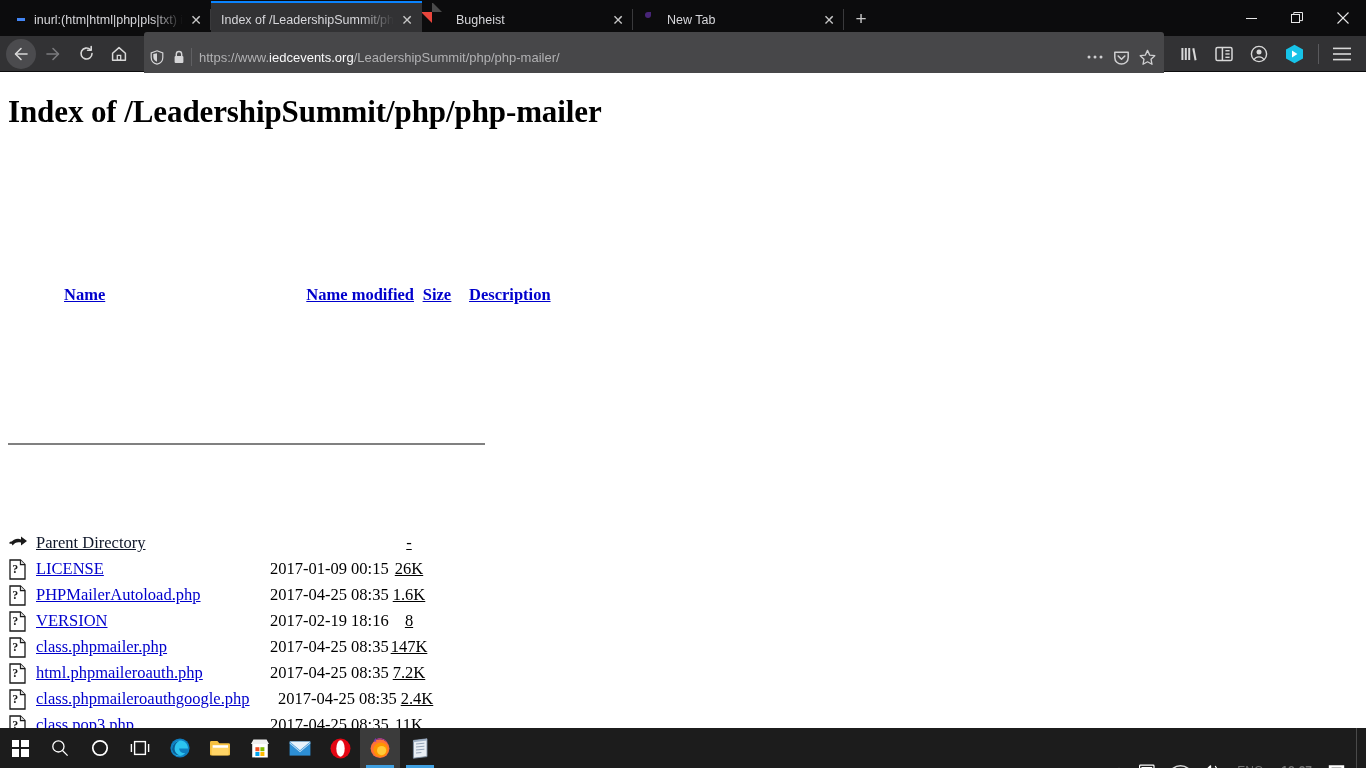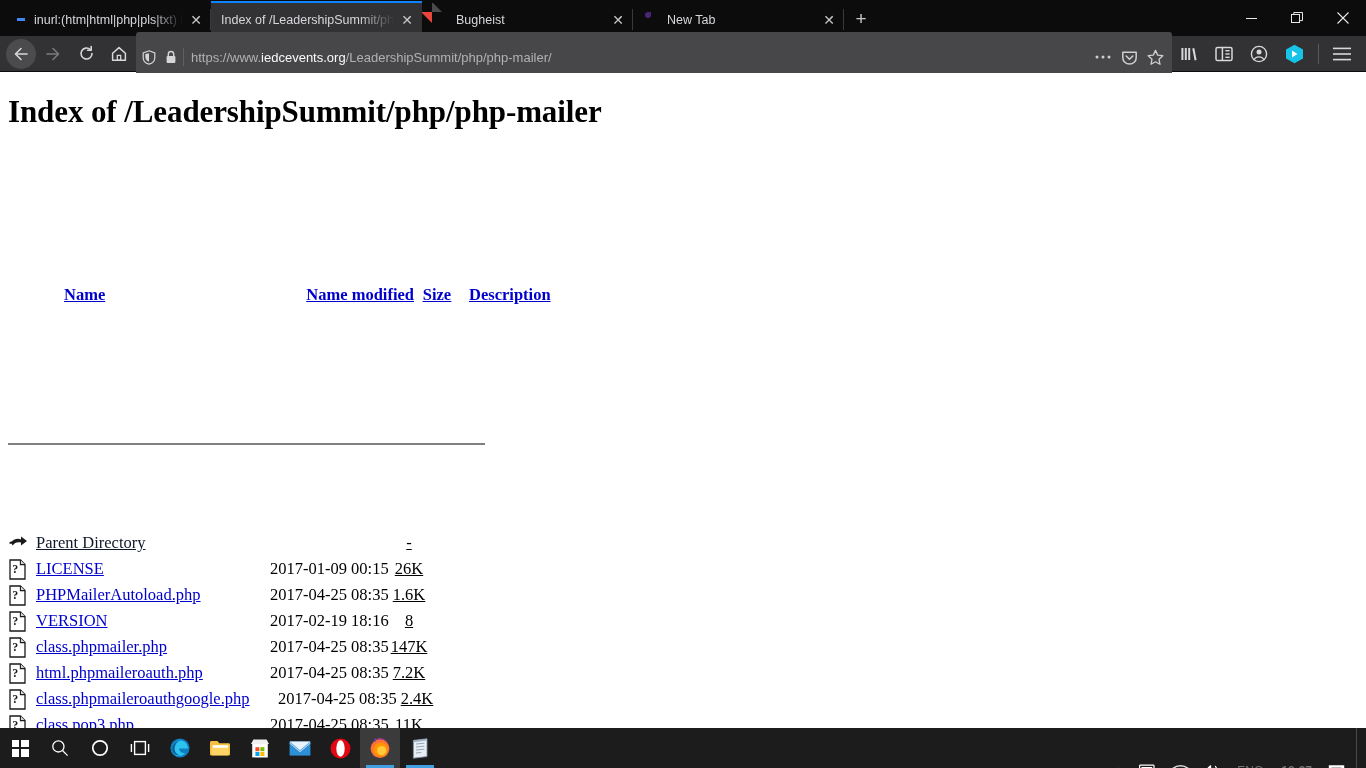--- a/index.html
+++ b/index.html
@@ -164,21 +164,21 @@
     color: #d8d8d8;
     margin-right: 1px;
     border-radius: 3px;
   }
   .nav-btn.highlight { background: #4b4b4e; border-radius: 50%; width: 30px; }
   .nav-btn.dim { color: #7b7b7e; }
 
   #urlbar {
     flex: 1 1 auto;
     height: 44px;
-    margin: 0 0;
+    margin: 0 8px;
     background: #474749;
     border-radius: 3px;
     display: flex;
     align-items: center;
     padding: 7px 4px 0 6px;
     position: relative;
   }
   #urlbar-identity {
     display: flex; align-items: center;
     padding-right: 6px;

